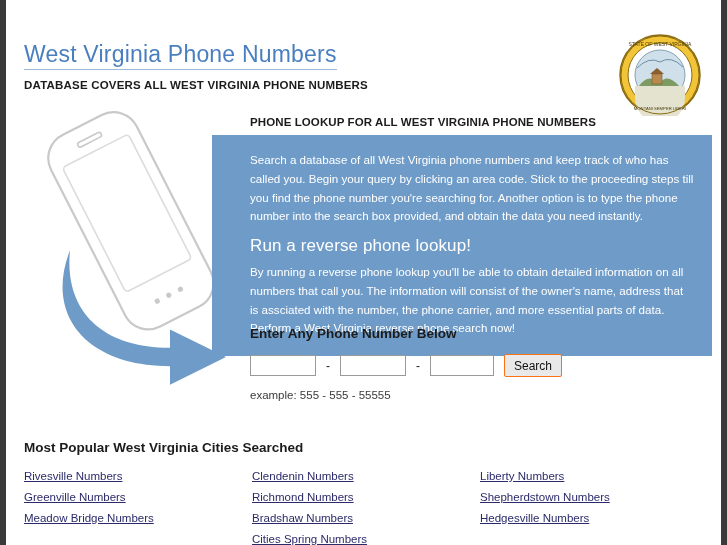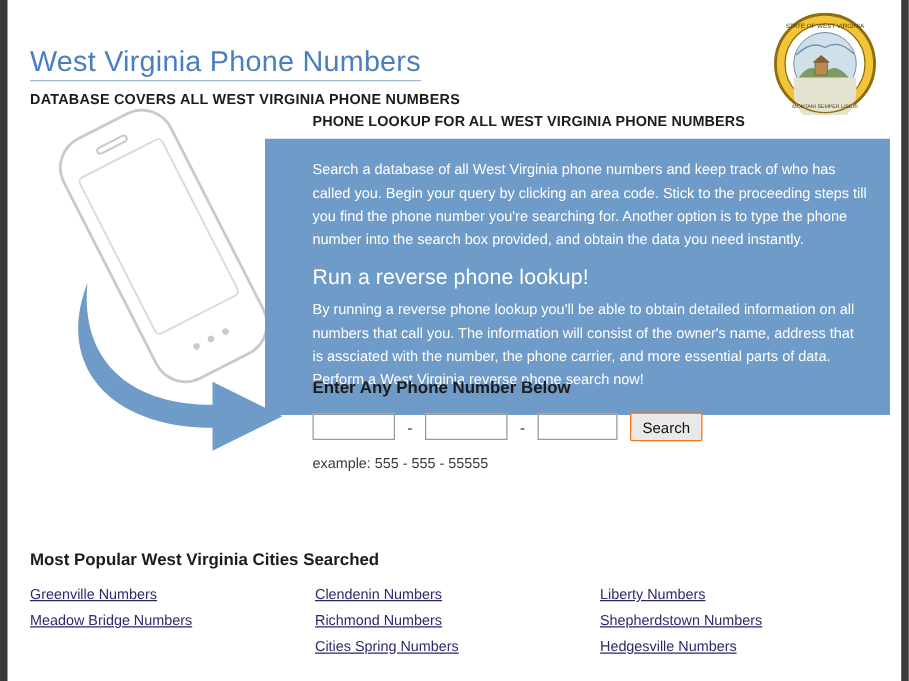--- a/index.html
+++ b/index.html
@@ -20,22 +20,23 @@
     position: relative;
     width: 715px;
     height: 545px;
     padding: 0 18px;
     overflow: hidden;
   }
 
   
   .header {
     position: relative;
-    padding-top: 37px;
+    padding-top: 18px;
     height: 84px;
+    margin-top: 24px;
   }
   .site-title {
     font-size: 23px;
     color: #4a7fbf;
     font-weight: normal;
     letter-spacing: 0.2px;
     border-bottom: 1px solid #9db9d8;
     display: inline-block;
     padding-bottom: 2px;
     margin: 0;
@@ -241,27 +242,29 @@
         <button class="search-btn">Search</button>
       </div>
       <div class="example">example: 555 - 555 - 55555</div>
     </div>
   </div>
 
   <div class="cities">
     <h3>Most Popular West Virginia Cities Searched</h3>
     <div class="cities-cols">
       <div class="cities-col">
+        <a href="#">Rivesville Numbers</a>
         <a href="#">Greenville Numbers</a>
         <a href="#">Meadow Bridge Numbers</a>
 
       </div>
       <div class="cities-col">
         <a href="#">Clendenin Numbers</a>
         <a href="#">Richmond Numbers</a>
+        <a href="#">Bradshaw Numbers</a>
         <a href="#">Cities Spring Numbers</a>
 
       </div>
       <div class="cities-col">
         <a href="#">Liberty Numbers</a>
         <a href="#">Shepherdstown Numbers</a>
         <a href="#">Hedgesville Numbers</a>
 
       </div>
     </div>

